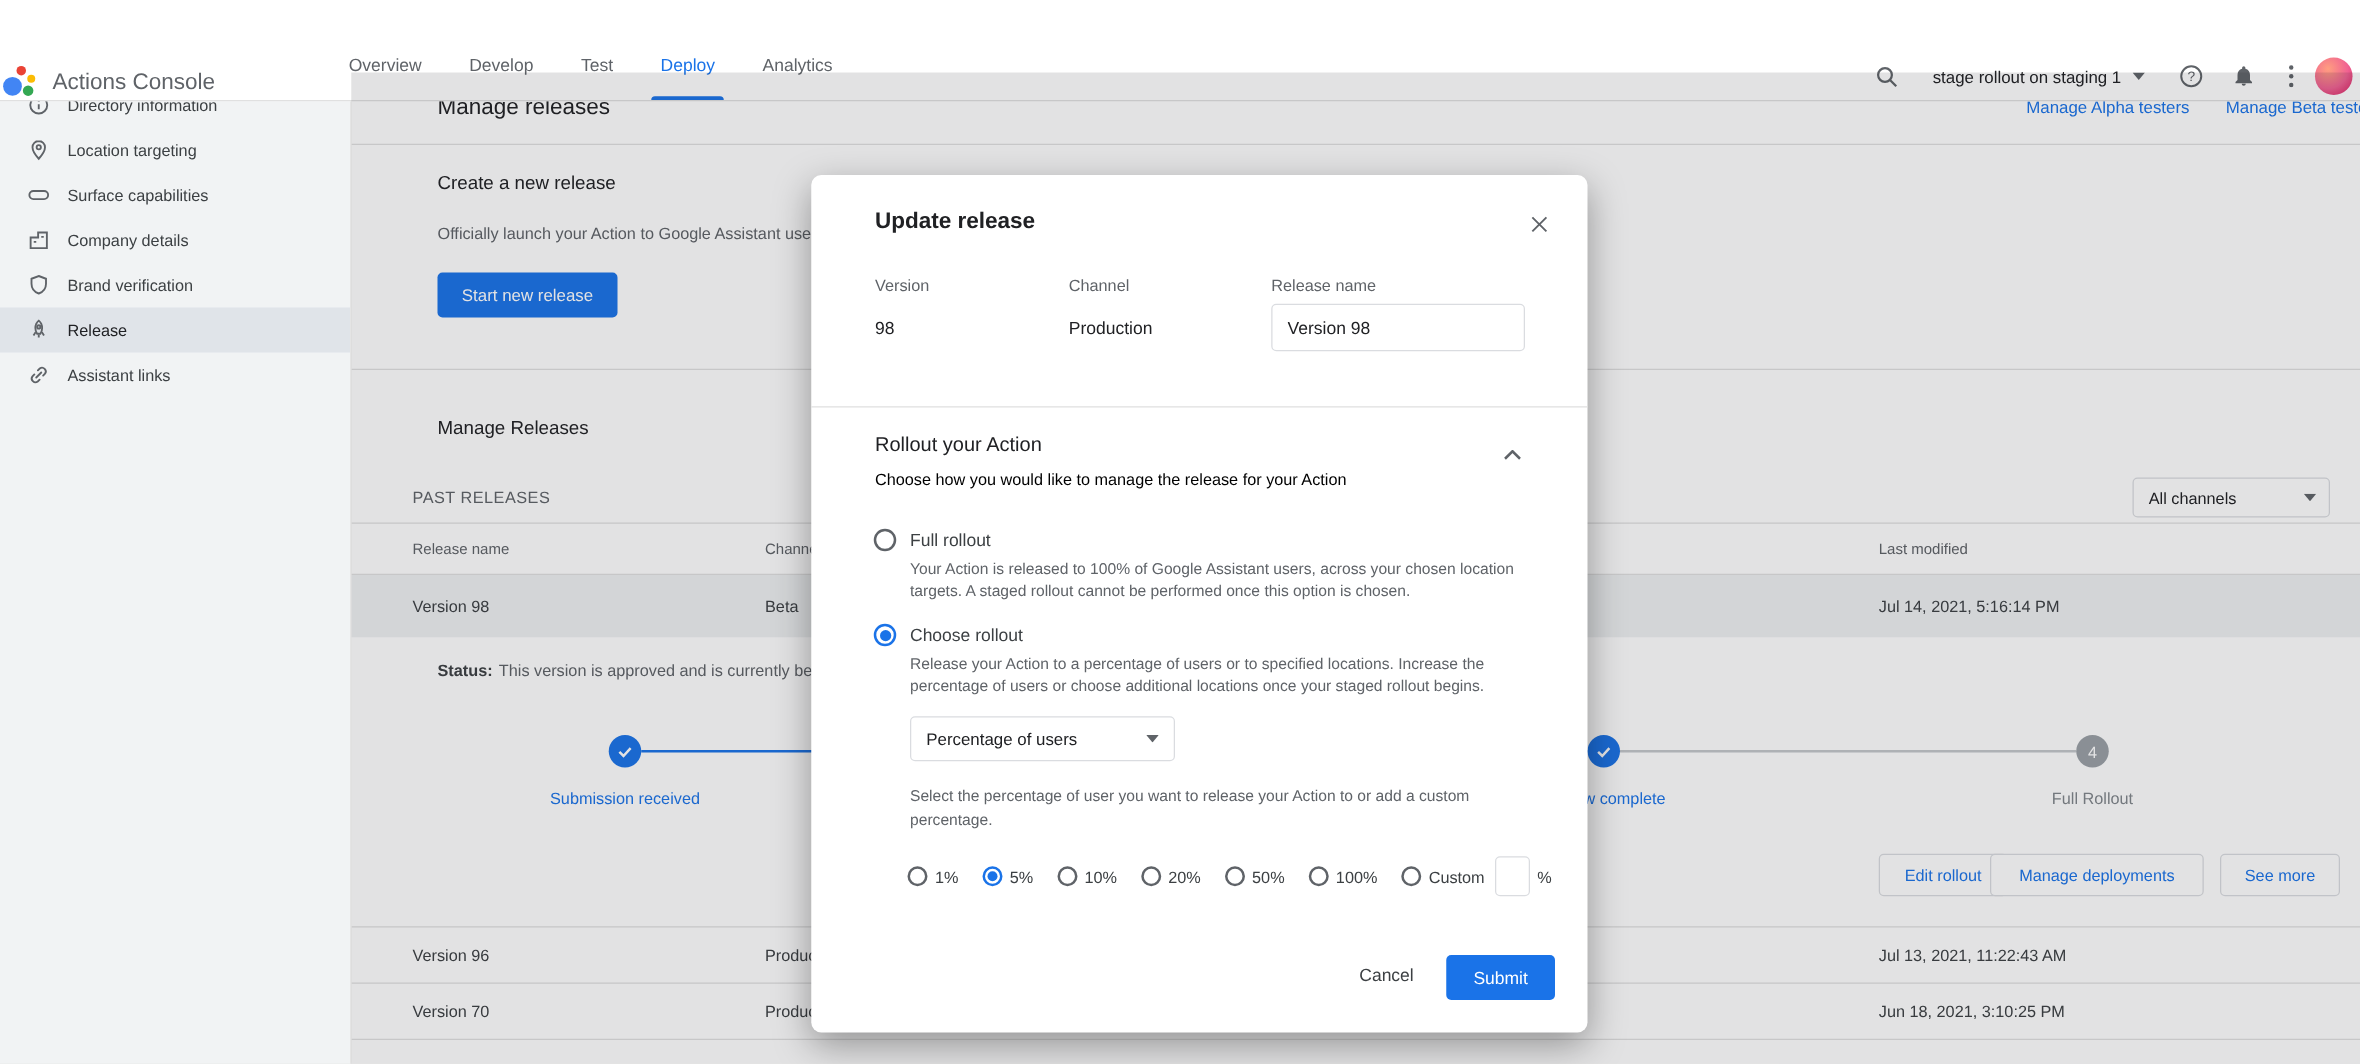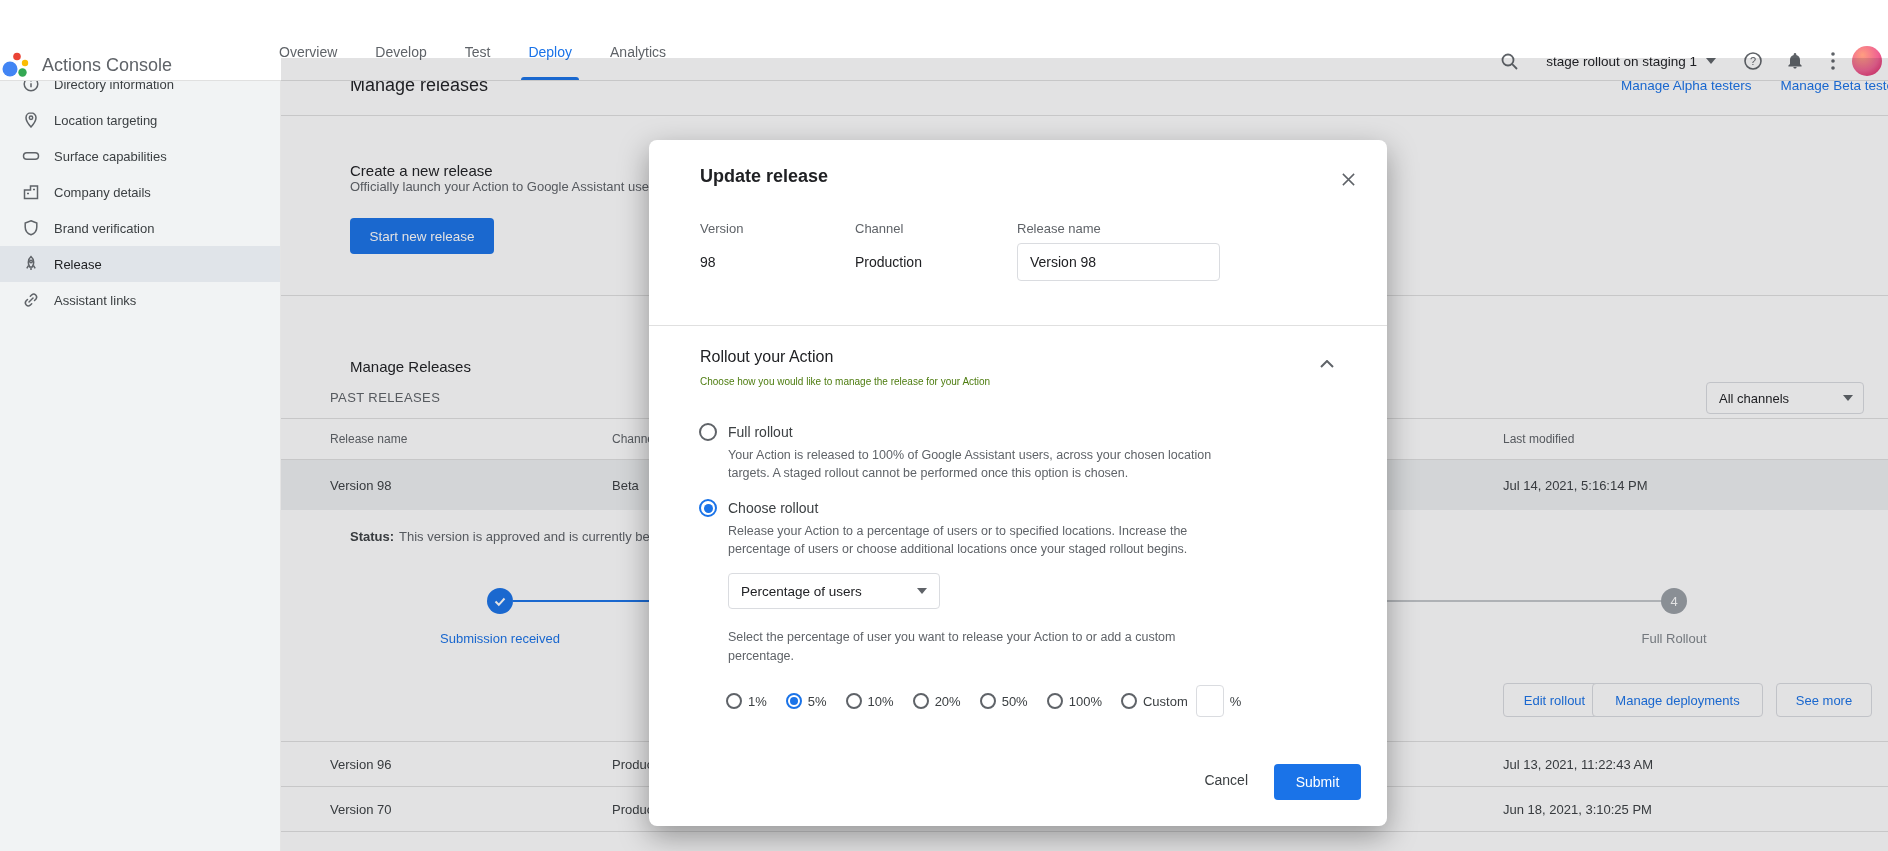--- a/index.html
+++ b/index.html
@@ -33,21 +33,21 @@
     font-size:13px; color:#3c4043; cursor:pointer; }
   .side-item.selected { background:#e0e4e9; color:#202124; }
   .side-icon { width:18px; height:18px; display:flex; flex:none; }
 
   
   .content { position:fixed; top:58px; left:281px; width:1607px; bottom:0; background:#fff; overflow:hidden; z-index:1; }
   .hdiv { position:absolute; left:0; right:0; height:1px; background:#e0e0e0; }
   .page-title { position:absolute; left:69px; top:17px; font-size:18px; font-weight:400; color:#202124; }
   .page-links { position:absolute; left:1340px; top:20px; display:flex; gap:29px; white-space:nowrap; }
   .page-links a { color:#1a73e8; font-size:13.5px; font-weight:500; cursor:pointer; }
-  .sec-title { position:absolute; left:69px; font-size:15px; font-weight:500; color:#202124;margin-top:24px; }
+  .sec-title { position:absolute; left:69px; font-size:15px; font-weight:500; color:#202124; }
   .create-desc { position:absolute; left:69px; top:121px; font-size:13px; color:#5f6368; white-space:nowrap; }
   .btn-primary { background:#1a73e8; color:#fff; font-size:13.5px; font-weight:500; border:none;
     border-radius:4px; cursor:pointer; font-family:inherit; }
   .start-btn { position:absolute; left:69px; top:160px; width:144px; height:36px; }
 
   .tabs { position:absolute; left:36px; top:318px; height:42px; display:flex; }
   .tab { display:flex; align-items:center; padding:0 13px; font-size:13px; font-weight:500;
     letter-spacing:.4px; color:#5f6368; cursor:pointer; white-space:nowrap; }
   .tab.active { color:#1a73e8; box-shadow:inset 0 -3px 0 #1a73e8; }
   .channel-select { position:absolute; left:1425px; top:324px; width:158px; height:32px;
@@ -74,33 +74,33 @@
   .step-pending { background:#9aa0a6; color:#fff; font-size:13px; }
   .step-label { position:absolute; top:121px; transform:translateX(-50%); font-size:13px; white-space:nowrap; }
   .lbl-blue { color:#1a73e8; } .lbl-gray { color:#80868b; }
   .step-line { position:absolute; top:90px; height:2px; }
   .line-blue { background:#1a73e8; } .line-gray { background:#c4c7cb; }
   .btn-outline { position:absolute; top:173px; height:34px; background:#fff; border:1px solid #dadce0;
     border-radius:4px; color:#1a73e8; font-size:13px; font-weight:500; cursor:pointer; font-family:inherit; }
 
   
   .scrim { position:fixed; top:58px; left:281px; right:0; bottom:0; background:rgba(32,33,36,.13); z-index:40; }
-  .modal { position:fixed; left:649px; top:140px; width:738px; height:686px; background:#fff;
+  .modal { position:fixed; left:649px; top:140px; width:621px; height:686px; background:#fff;
     border-radius:8px; box-shadow:0 10px 30px rgba(0,0,0,.35); z-index:50; }
   .m-title { position:absolute; left:51px; top:26px; font-size:18px; color:#202124; }
   .m-close { position:absolute; right:26px; top:26px; width:26px; height:26px; display:flex;
     align-items:center; justify-content:center; cursor:pointer; }
   .f-label { position:absolute; top:81px; font-size:13px; color:#5f6368; }
   .f-value { position:absolute; top:114px; font-size:14px; color:#202124; }
   .fl-1,.fv-1 { left:51px;text-align:center; } .fl-2,.fv-2 { left:206px; } .fl-3 { left:368px; }
   .f-input { position:absolute; left:368px; top:103px; width:203px; height:38px; border:1px solid #dadce0;
     border-radius:4px; padding:0 12px; font-size:14px; color:#202124; font-family:inherit; outline:none; }
   .m-div { position:absolute; left:0; right:0; top:185px; height:1px; background:#e0e0e0; }
   .r-title { position:absolute; left:51px; top:208px; font-size:16px; font-weight:500; color:#202124; }
-  .r-sub { position:absolute; left:51px; top:236px; font-size:10px; color:#4d7c0f; }
+  .r-sub { position:absolute; left:51px; top:236px; font-size:13px; color:#000000; }
   .r-chevron { position:absolute; right:46px; top:210px; width:28px; height:28px; display:flex;
     align-items:center; justify-content:center; cursor:pointer; }
   .radio { position:absolute; left:50px; width:18px; height:18px; border:2px solid #5f6368; border-radius:50%; cursor:pointer; }
   .radio.checked { border-color:#1a73e8; }
   .radio.checked::after { content:""; position:absolute; inset:2.5px; border-radius:50%; background:#1a73e8; }
   .r1 { top:283px; } .r2 { top:359px; }
   .opt-label { position:absolute; left:79px; font-size:14px; color:#3c4043; cursor:pointer; }
   .ol1 { top:284px; } .ol2 { top:360px; }
   .opt-desc { position:absolute; left:79px; width:505px; font-size:12.5px; line-height:18px; color:#5f6368; }
   .od1 { top:306px; } .od2 { top:382px; }

